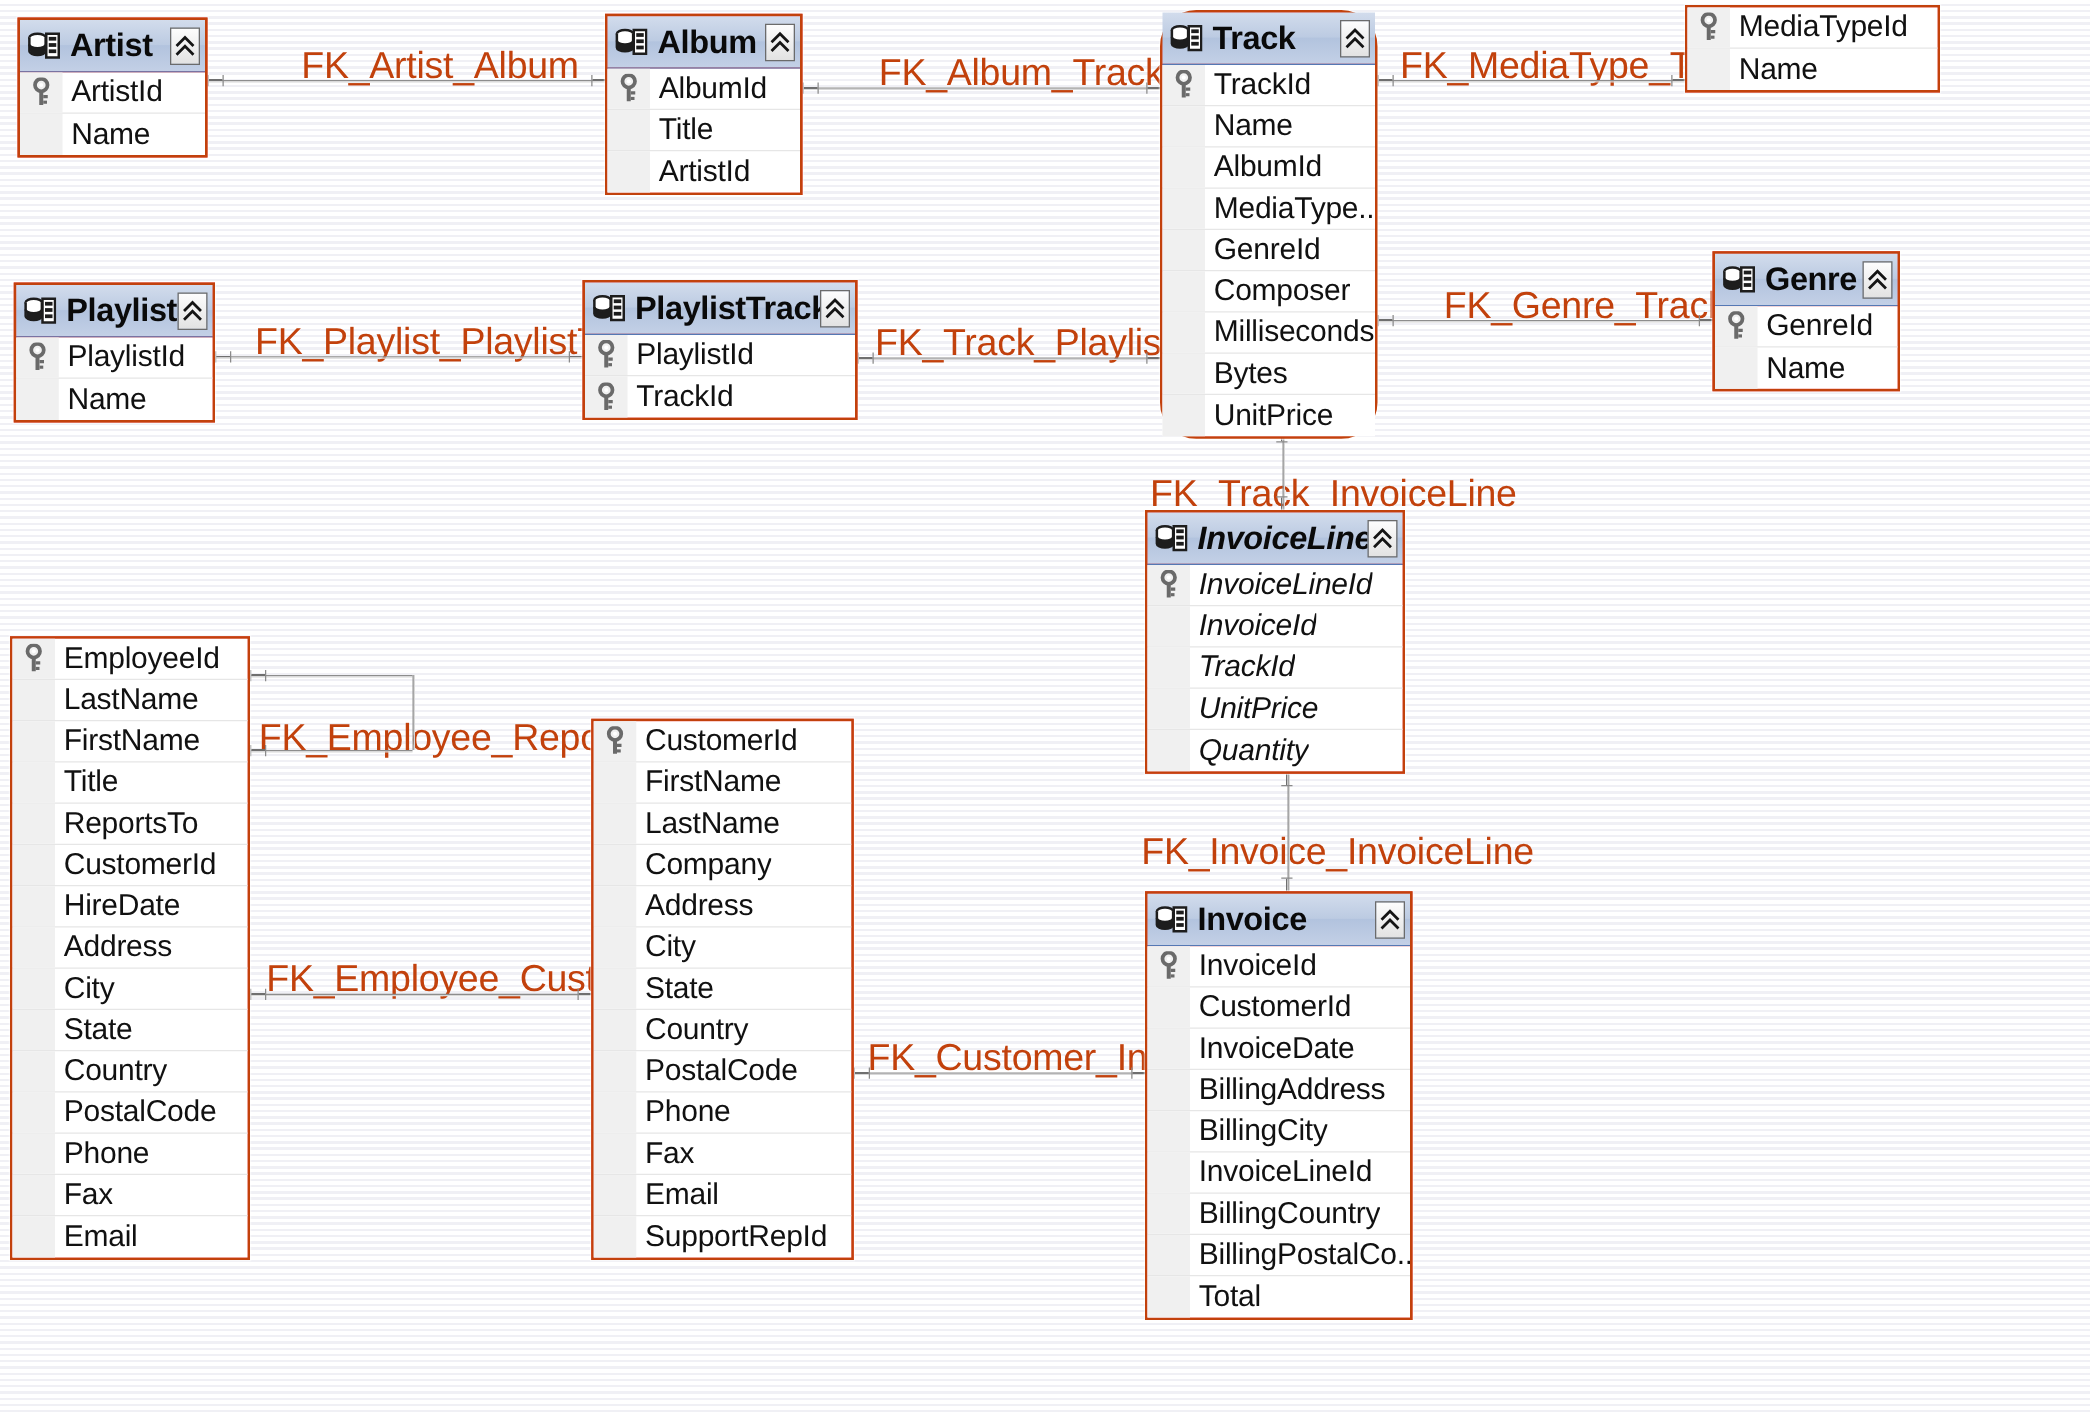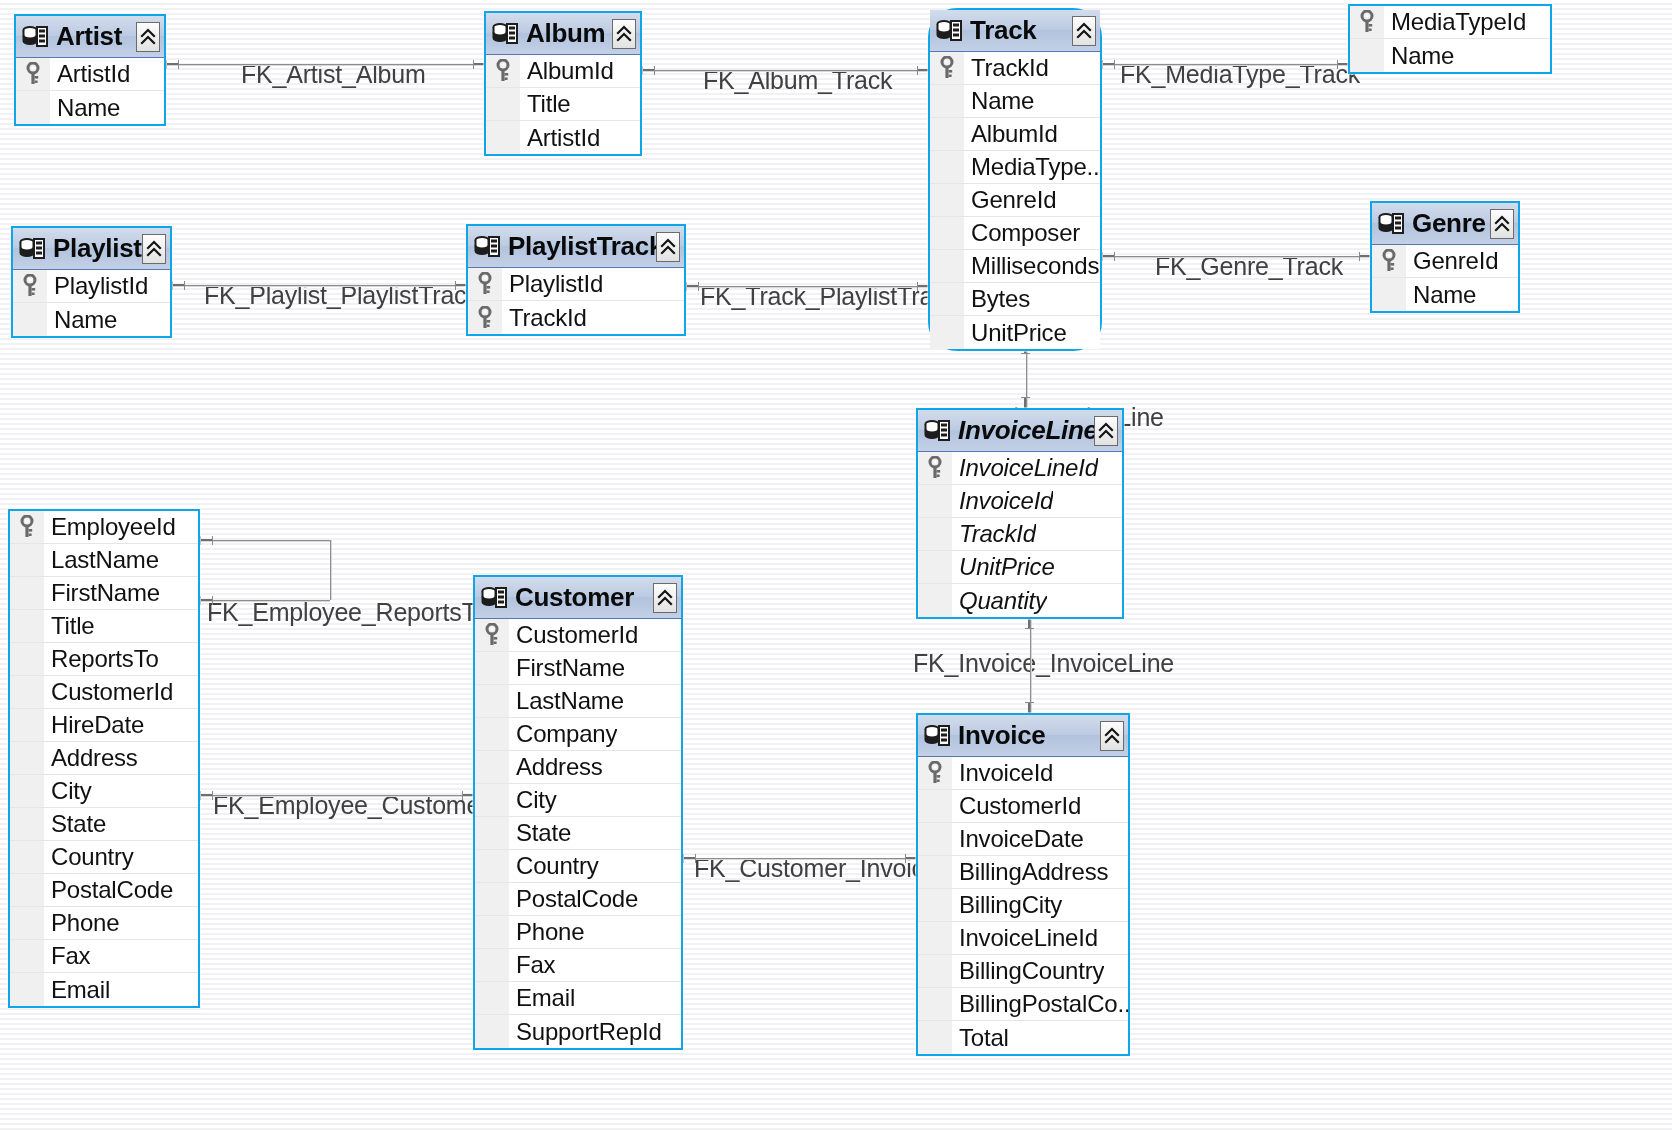--- a/index.html
+++ b/index.html
@@ -33,32 +33,31 @@
   
   #links {
     position: absolute;
     left: 0; top: 0;
     width: 1672px;
     height: 1132px;
     pointer-events: none;
   }
   .link-label {
     position: absolute;
-    font-size: 25px;
-    color: #404040;
+    font-size: 30px;
+    color: #c2410c;
     white-space: nowrap;
     font-family: "Liberation Sans", sans-serif;
     letter-spacing: -0.2px;
-    margin-top: 24px;
   }
 
   
   .entity {
     position: absolute;
-    border: 2px solid #0ea5e9;
+    border: 2px solid #c2410c;
     background: #ef4444;
     box-sizing: border-box;
     box-shadow: 0 0 0 1px rgba(255,255,255,0.5);
   }
   .entity-header {
     height: 42px;
     display: flex;
     align-items: center;
     background: linear-gradient(to bottom, #d2dcec 0%, #bccbe2 48%, #b2c3de 50%, #c3d0e6 100%);
     border-bottom: 1px solid #5578b4;
@@ -155,21 +154,21 @@
       <div style="position: absolute; width: 11px; height: 9px; background: linear-gradient(transparent 38%, rgb(111, 111, 111) 38%, rgb(111, 111, 111) 55%, transparent 55%); border-top: none; border-right: 1px solid rgb(138, 138, 138); border-bottom: none; border-left: 1px solid rgb(138, 138, 138); border-image: initial; left: 686px; top: 282px;"></div>
       <div style="position: absolute; width: 11px; height: 9px; background: linear-gradient(transparent 38%, rgb(111, 111, 111) 38%, rgb(111, 111, 111) 55%, transparent 55%); border-top: none; border-right: 1px solid rgb(138, 138, 138); border-bottom: none; border-left: 1px solid rgb(138, 138, 138); border-image: initial; left: 917px; top: 282px;"></div>
       <div class="link-label" style="left: 1155px; top: 228px;">FK_Genre_Track</div>
       <div style="position: absolute; left: 1102px; top: 256px; width: 268px; height: 0px; border-top: 1px solid rgb(141, 141, 141); border-bottom: 1px solid rgb(216, 216, 216);"></div>
       <div style="position: absolute; width: 11px; height: 9px; background: linear-gradient(transparent 38%, rgb(111, 111, 111) 38%, rgb(111, 111, 111) 55%, transparent 55%); border-top: none; border-right: 1px solid rgb(138, 138, 138); border-bottom: none; border-left: 1px solid rgb(138, 138, 138); border-image: initial; left: 1102px; top: 252px;"></div>
       <div style="position: absolute; width: 11px; height: 9px; background: linear-gradient(transparent 38%, rgb(111, 111, 111) 38%, rgb(111, 111, 111) 55%, transparent 55%); border-top: none; border-right: 1px solid rgb(138, 138, 138); border-bottom: none; border-left: 1px solid rgb(138, 138, 138); border-image: initial; left: 1359px; top: 252px;"></div>
       <div class="link-label" style="left: 920px; top: 379px;">FK_Track_InvoiceLine</div>
       <div style="position: absolute; left: 1026px; top: 341px; height: 67px; width: 0px; border-left: 1px solid rgb(141, 141, 141); border-right: 1px solid rgb(216, 216, 216);"></div>
       <div style="position: absolute; width: 9px; height: 11px; background: linear-gradient(to right, transparent 38%, rgb(111, 111, 111) 38%, rgb(111, 111, 111) 55%, transparent 55%); border-top: 1px solid rgb(138, 138, 138); border-right: none; border-bottom: 1px solid rgb(138, 138, 138); border-left: none; border-image: initial; left: 1021px; top: 341px;"></div>
       <div style="position: absolute; width: 9px; height: 11px; background: linear-gradient(to right, transparent 38%, rgb(111, 111, 111) 38%, rgb(111, 111, 111) 55%, transparent 55%); border-top: 1px solid rgb(138, 138, 138); border-right: none; border-bottom: 1px solid rgb(138, 138, 138); border-left: none; border-image: initial; left: 1021px; top: 397px;"></div>
-      <div class="link-label" style="left: 913px; top: 625px;">FK_Invoice_InvoiceLine</div>
+      <div class="link-label" style="left: 913px; top: 665px;">FK_Invoice_InvoiceLine</div>
       <div style="position: absolute; left: 1030px; top: 616px; height: 97px; width: 0px; border-left: 1px solid rgb(141, 141, 141); border-right: 1px solid rgb(216, 216, 216);"></div>
       <div style="position: absolute; width: 9px; height: 11px; background: linear-gradient(to right, transparent 38%, rgb(111, 111, 111) 38%, rgb(111, 111, 111) 55%, transparent 55%); border-top: 1px solid rgb(138, 138, 138); border-right: none; border-bottom: 1px solid rgb(138, 138, 138); border-left: none; border-image: initial; left: 1025px; top: 616px;"></div>
       <div style="position: absolute; width: 9px; height: 11px; background: linear-gradient(to right, transparent 38%, rgb(111, 111, 111) 38%, rgb(111, 111, 111) 55%, transparent 55%); border-top: 1px solid rgb(138, 138, 138); border-right: none; border-bottom: 1px solid rgb(138, 138, 138); border-left: none; border-image: initial; left: 1025px; top: 702px;"></div>
       <div class="link-label" style="left: 207px; top: 574px;">FK_Employee_ReportsTo</div>
       <div style="position: absolute; left: 200px; top: 540px; width: 130px; height: 0px; border-top: 1px solid rgb(141, 141, 141); border-bottom: 1px solid rgb(216, 216, 216);"></div>
       <div style="position: absolute; left: 330px; top: 540px; height: 60px; width: 0px; border-left: 1px solid rgb(141, 141, 141); border-right: 1px solid rgb(216, 216, 216);"></div>
       <div style="position: absolute; left: 200px; top: 600px; width: 130px; height: 0px; border-top: 1px solid rgb(141, 141, 141); border-bottom: 1px solid rgb(216, 216, 216);"></div>
       <div style="position: absolute; width: 11px; height: 9px; background: linear-gradient(transparent 38%, rgb(111, 111, 111) 38%, rgb(111, 111, 111) 55%, transparent 55%); border-top: none; border-right: 1px solid rgb(138, 138, 138); border-bottom: none; border-left: 1px solid rgb(138, 138, 138); border-image: initial; left: 200px; top: 536px;"></div>
       <div style="position: absolute; width: 11px; height: 9px; background: linear-gradient(transparent 38%, rgb(111, 111, 111) 38%, rgb(111, 111, 111) 55%, transparent 55%); border-top: none; border-right: 1px solid rgb(138, 138, 138); border-bottom: none; border-left: 1px solid rgb(138, 138, 138); border-image: initial; left: 200px; top: 596px;"></div>
       <div class="link-label" style="left: 213px; top: 767px;">FK_Employee_Customer</div>
@@ -627,41 +626,20 @@
             <div class="col-gutter"></div>
             <div class="col-name">Fax</div>
           </div>
           <div class="col-row">
             <div class="col-gutter"></div>
             <div class="col-name">Email</div>
           </div>
         </div>
       </div>
       <div class="entity" style="left: 473px; top: 575px; width: 210px;">
-        <div class="entity-header">
-          <span class="tbl-icon">
-            <svg width="26" height="24" viewBox="0 0 26 24">
-              <ellipse cx="8" cy="5" rx="6.5" ry="3" fill="#ffffff" stroke="#1d1d1d" stroke-width="2"></ellipse>
-              <path d="M1.5 5 v11 a6.5 3 0 0 0 13 0 V5" fill="#ffffff" stroke="#1d1d1d" stroke-width="2"></path>
-              <path d="M1.5 10.5 a6.5 3 0 0 0 13 0" fill="none" stroke="#1d1d1d" stroke-width="2"></path>
-              <path d="M2 11 v5 a6 3 0 0 0 12 0 v-5 a6 3 0 0 1 -12 0 z" fill="#1d1d1d"></path>
-              <rect x="15" y="2" width="10" height="19" fill="#ffffff" stroke="#1d1d1d" stroke-width="2"></rect>
-              <rect x="17" y="4.5" width="6" height="3" fill="#1d1d1d"></rect>
-              <rect x="17" y="9.5" width="6" height="3" fill="#1d1d1d"></rect>
-              <rect x="17" y="14.5" width="6" height="3" fill="#1d1d1d"></rect>
-            </svg>
-          </span>
-          <span class="entity-title">Customer</span>
-          <span class="collapse-btn">
-            <svg width="16" height="20" viewBox="0 0 16 20">
-              <path d="M2 9 L8 3 L14 9" fill="none" stroke="#151515" stroke-width="2.2" stroke-linecap="square"></path>
-              <path d="M2 16 L8 10 L14 16" fill="none" stroke="#151515" stroke-width="2.2" stroke-linecap="square"></path>
-            </svg>
-          </span>
-        </div>
         <div class="cols">
           <div class="col-row">
             <div class="col-gutter">
               <span class="key-icon">
                 <svg width="17" height="24" viewBox="0 0 17 24">
                   <circle cx="8" cy="6" r="5" fill="none" stroke="#6a6a6a" stroke-width="3"></circle>
                   <circle cx="8" cy="6" r="1.6" fill="#ffffff"></circle>
                   <rect x="6.4" y="10" width="3.2" height="12" fill="#6a6a6a"></rect>
                   <rect x="9.6" y="14" width="3.6" height="2.6" fill="#6a6a6a"></rect>
                   <rect x="9.6" y="18.5" width="3.0" height="2.5" fill="#6a6a6a"></rect>

